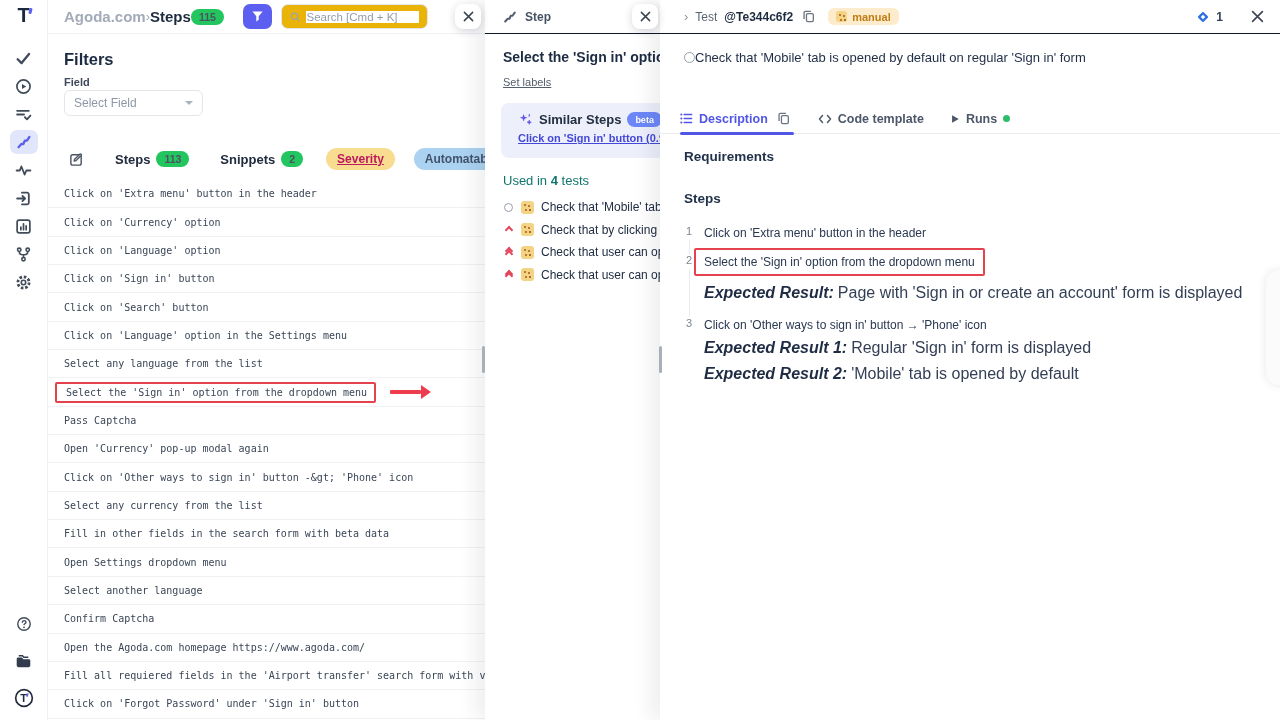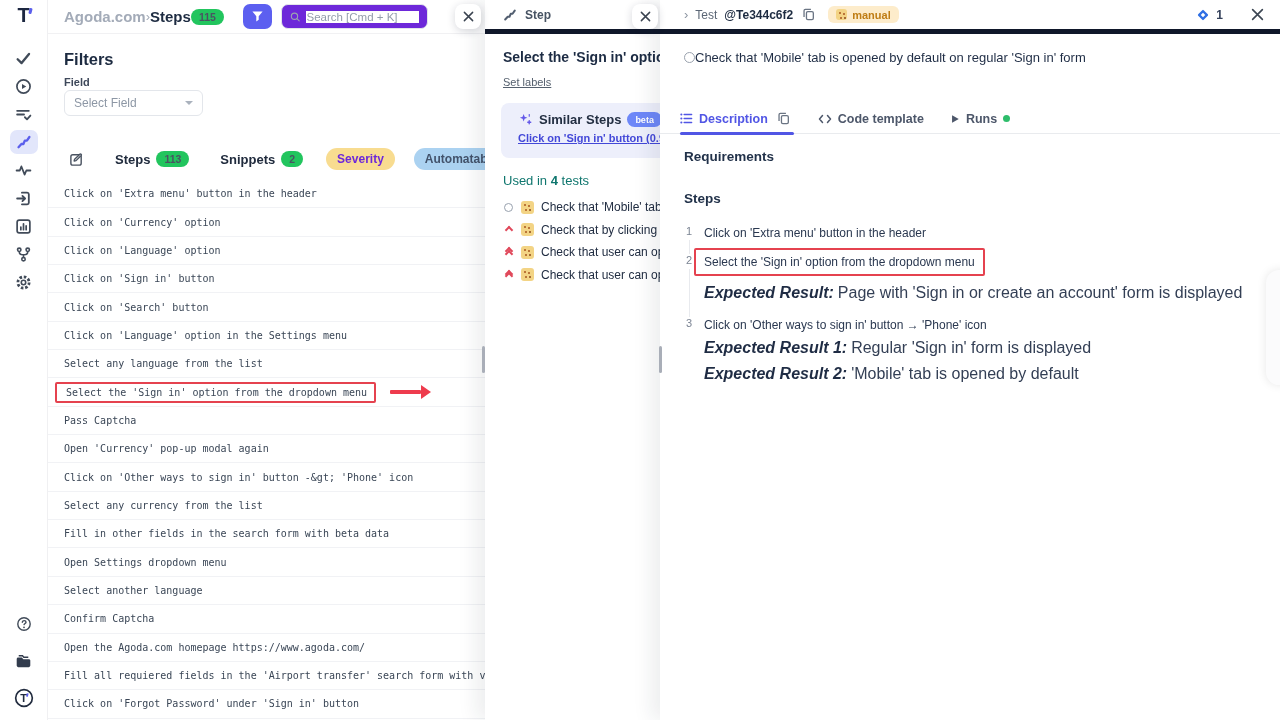--- a/index.html
+++ b/index.html
@@ -17,21 +17,21 @@
   .rail-bottom { position:absolute; bottom:8px; left:0; right:0; display:flex; flex-direction:column; align-items:center; gap:9px; color:#39424f; }
 
   
   .main-header { position:absolute; left:48px; top:0; width:437px; height:34px; border-bottom:1px solid #f1f1f3; background:#fff; }
   .crumbs { position:absolute; left:16px; top:0; height:33px; display:flex; align-items:center; white-space:nowrap; }
   .crumb-parent { font-size:15px; font-weight:600; color:#a3abb8; cursor:pointer; }
   .crumb-sep { font-size:13px; color:#a3abb8; }
   .crumb-current { font-size:15px; font-weight:700; color:#1d2b41; }
   .count-pill { background:#22c55e; color:#4a5462; font-size:10.5px; font-weight:700; border-radius:10px; padding:2px 8px; }
   .filter-btn { position:absolute; left:243px; top:4px; width:29px; height:25px; border-radius:7px; background:#5c5ff0; display:flex; align-items:center; justify-content:center; cursor:pointer; }
-  .search-box { position:absolute; left:281px; top:4px; width:147px; height:25px; border:1px solid #e2e5ea; border-radius:7px; background:#6d28d9; display:flex; align-items:center; gap:6px; padding:0 8px; }
+  .search-box { position:absolute; left:281px; top:4px; width:147px; height:25px; border:1px solid #e2e5ea; border-radius:7px; background:#eab308; display:flex; align-items:center; gap:6px; padding:0 8px; }
   .search-box input { border:none; outline:none; width:100%; font-size:11.5px; color:#333; font-family:"Liberation Sans",sans-serif; }
   .search-box input::placeholder { color:#939dab; }
 
   
   .float-close { position:absolute; top:4px; width:26px; height:25px; background:#fff; border-radius:8px; box-shadow:0 2px 8px rgba(25,35,60,.18); display:flex; align-items:center; justify-content:center; color:#3a4350; cursor:pointer; z-index:30; }
   .float-close.c1 { left:455px; } .float-close.c2 { left:632px; }
 
   
   .filters-title { position:absolute; left:64px; top:50px; font-size:16.5px; font-weight:700; color:#1d2b41; }
   .field-label { position:absolute; left:64px; top:76px; font-size:11px; font-weight:700; color:#3e485a; }
@@ -50,21 +50,21 @@
   .steps-list { position:absolute; left:48px; top:180px; width:437px; bottom:0; overflow:hidden; }
   .list-row { height:28.35px; display:flex; align-items:center; padding-left:16px; border-bottom:1px solid #f1f2f5; white-space:nowrap; overflow:hidden; cursor:pointer; }
   .row-text { font-family:"DejaVu Sans Mono", monospace; font-size:10px; color:#3a4656; letter-spacing:0; }
   .row-boxed { border:2px solid #e5424f; border-radius:2px; padding:3px 7px 3px 9px; margin-left:-9px; background:#fff; }
   .red-arrow { display:inline-flex; align-items:center; margin-left:14px; }
   .arrow-shaft { display:block; width:31px; height:4px; background:#ee3b4d; border-radius:1px; }
   .red-arrow:after { content:""; border-left:10px solid #ee3b4d; border-top:7px solid transparent; border-bottom:7px solid transparent; }
 
   
   .side-panel { position:absolute; top:0; bottom:0; background:#fff; box-shadow:-9px 0 18px rgba(22,32,54,.08); overflow:hidden; }
-  .panel-header { height:34px; border-bottom:5px solid #0f172a; display:flex; align-items:center; background:#fff; }
+  .panel-header { height:34px; border-bottom:1px solid #0f172a; display:flex; align-items:center; background:#fff; }
 
   
   .step-panel { left:485px; width:175px; z-index:10; }
   .step-panel .panel-header { padding-left:18px; gap:8px; color:#525e70; }
   .step-header-label { font-size:12px; font-weight:600; color:#475363; }
   .step-title { margin:15px 0 0 18px; font-size:14px; font-weight:700; color:#1c2b43; white-space:nowrap; }
   .set-labels { margin:11px 0 0 18px; font-size:11px; color:#55606e; text-decoration:underline; cursor:pointer; display:inline-block; }
   .similar-card { margin:13px 0 0 16px; width:170px; height:55px; background:#edeffb; border-radius:8px; padding:9px 0 0 17px; overflow:hidden; }
   .similar-row { display:flex; align-items:center; gap:6px; white-space:nowrap; }
   .similar-title { font-size:13px; font-weight:600; color:#232f42; }
@@ -251,21 +251,21 @@
     </span>
     <span class="tab-group">
       <span class="tab-label">Steps</span>
       <span class="count-pill">113</span>
     </span>
     <span class="tab-group">
       <span class="tab-label">Snippets</span>
       <span class="count-pill">2</span>
     </span>
     <span class="chips">
-        <span class="chip" style="background: rgb(248, 220, 144); color: #6d28d9;">Severity</span>
+        <span class="chip" style="background: rgb(248, 220, 144); color: #be185d; text-decoration: underline;">Severity</span>
         <span class="chip" style="background: rgb(171, 210, 241); color: rgb(66, 82, 107);">Automatable</span>
       </span>
   </div>
 
   <div class="steps-list">
       <div class="list-row">
     <span class="row-text">Click on 'Extra menu' button in the header</span>
 
   </div>
       <div class="list-row">

